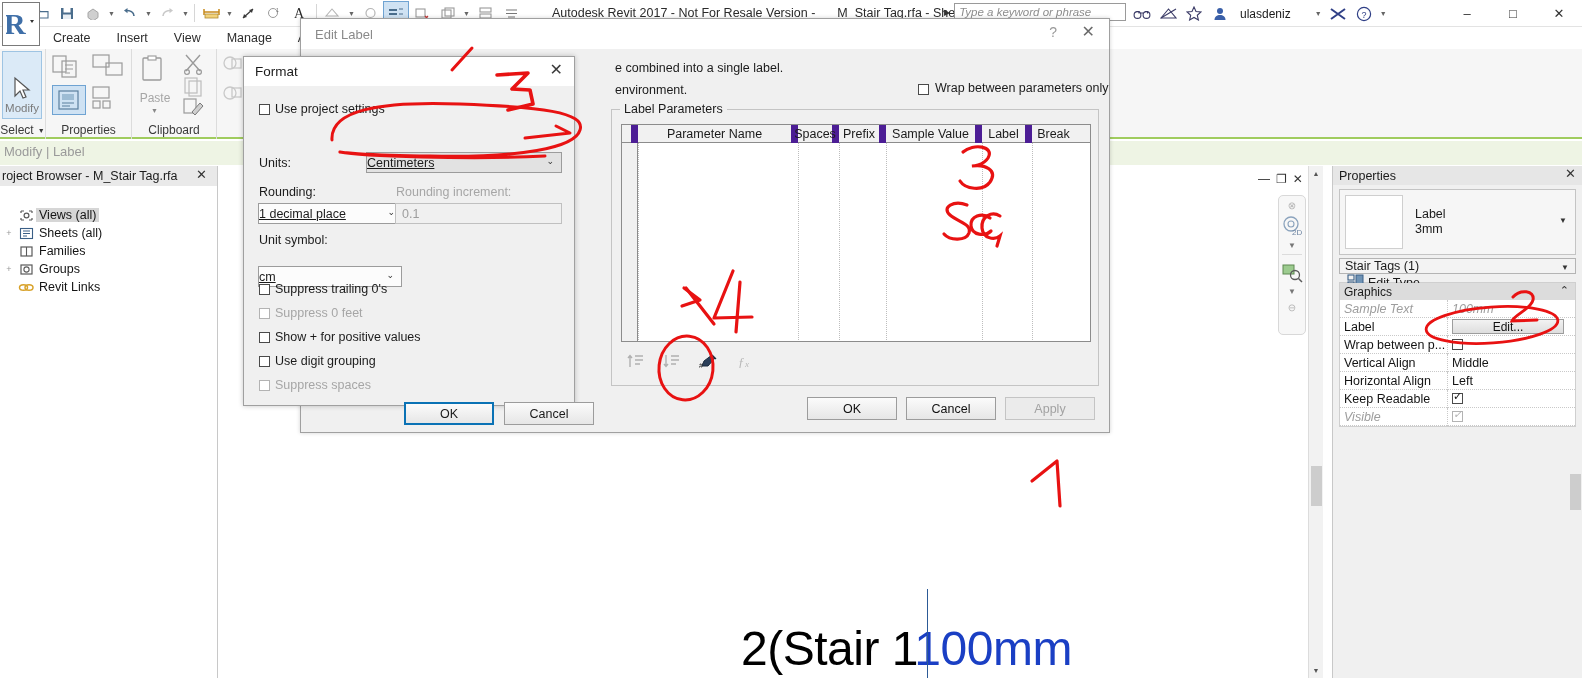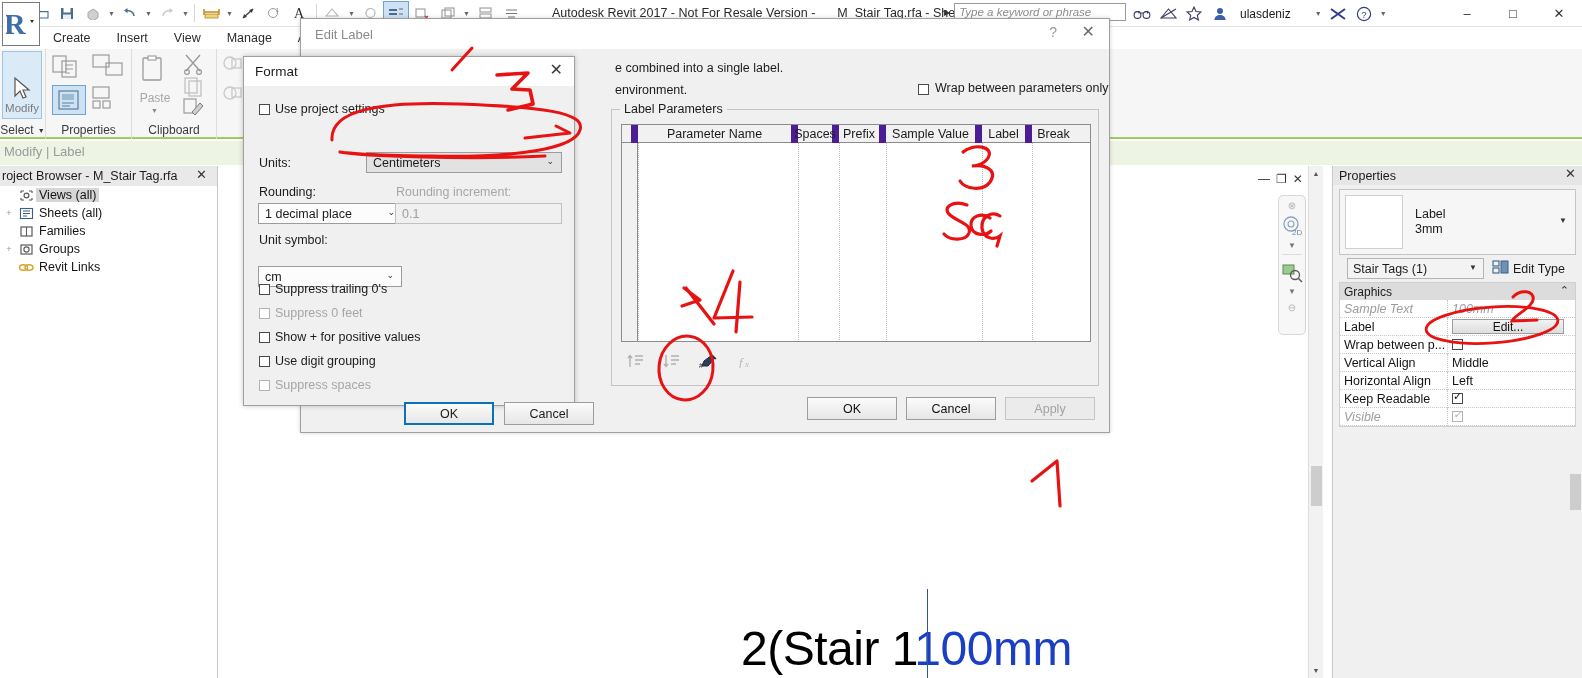--- a/index.html
+++ b/index.html
@@ -85,21 +85,21 @@
   
   .browser {
     position:absolute; left:0; top:166px; width:218px; height: 512px;
     background:#ffffff; border-right:1px solid #c8c8c8;
   }
   .browser-title {
     height: 20px; background:#e9e9e9; display:flex; align-items:center;
     padding-left: 2px; font-size:12.5px; color:#1b1b1b; position:relative;
   }
   .browser-title .x { position:absolute; right:10px; top:1px; font-size:13px; color:#333; }
-  .tree { padding: 0 0 0 2px; }
+  .tree { padding: 20px 0 0 2px; }
   .tnode { display:flex; align-items:center; height: 18px; font-size:12.5px; color:#141414; }
   .tnode .twig { width: 14px; color:#9a9a9a; font-size:9px; text-align:center; }
   .tnode .tico { width: 20px; display:flex; align-items:center; justify-content:center; }
   .tnode .tlabel { padding: 0 3px; }
   .tnode.selected .tlabel { background:#d6d6d6; }
 
   
   .canvas {
     position:absolute; left:219px; top:166px; width: 1104px; height: 512px; background:#fff;
   }
@@ -149,21 +149,21 @@
   .props-title { height:19px; background:#e6e6e6; display:flex; align-items:center; padding-left:6px;
     font-size:12.5px; color:#1b1b1b; position:relative; font-weight:normal;}
   .props-title .x { position:absolute; right:6px; top:0px; font-size:13px; color:#333; }
   .typeselector {
     margin: 4px 6px 0 6px; height: 66px; background:#f6f6f6; border:1px solid #c4c4c4;
     display:flex; align-items:center; position:relative;
   }
   .typeselector .thumb { width:58px; height:54px; margin-left:5px; background:#fff; border:1px solid #cfcfcf;}
   .typeselector .tt { margin-left:12px; font-size:12.5px; color:#1b1b1b; line-height:15px; }
   .typeselector .caret { position:absolute; right:8px; top:26px; font-size:8px; color:#333; }
-  .typecombo-row { display:flex; margin: 3px 6px 0 14px; height:21px; }
+  .typecombo-row { display:flex; margin: 3px 6px 0 6px; height:21px;flex-direction:column; }
   .typecombo {
     flex:1; background:#f3f3f3; border:1px solid #b4b4b4; display:flex; align-items:center;
     padding-left:5px; font-size:12.5px; position:relative;
   }
   .typecombo .caret { position:absolute; right:6px; top:4px; font-size:8px; color:#333; }
   .edittype { width: 92px; display:flex; align-items:center; gap:4px; padding-left:8px; font-size:12.5px;}
   .grid { margin: 3px 6px 0 6px; border:1px solid #cfcfcf; background:#fff; }
   .grid .ghead {
     background:#dcdcdc; height:17px; display:flex; align-items:center; padding-left:4px;
     font-size:12px; position:relative;
@@ -252,21 +252,21 @@
     font-size:13.5px; color:#1b1b1b; position:relative;
   }
   .dlg-format .ftitle .clo { position:absolute; right:11px; top:3px; font-size:16px; color:#3a3a3a; }
   .fbody { position:relative; padding: 0; }
   .frow { position:absolute; display:flex; align-items:center; font-size:12.5px; }
   .fchk { display:flex; align-items:center; gap:5px; font-size:12.5px; }
   .flabel { font-size:12.5px; color:#1b1b1b; }
   .flabel.dim { color:#a6a6a6; }
   .combo {
     height: 21px; border:1px solid #9c9c9c; background:#e2e2e2;
-    display:flex; align-items:center; padding-left:6px; font-size:12.5px; position:relative;
+    display:flex; align-items:center; font-size:12.5px; position:relative;text-decoration:underline;
   }
   .combo .caret { position:absolute; right:7px; top:3px; font-size:9px; color:#333; }
   .combo.white { background:#fcfcfc; }
   .tinput {
     height: 21px; border:1px solid #c0c0c0; background:#f0f0f0;
     display:flex; align-items:center; padding-left:6px; font-size:12.5px; color:#9d9d9d;
   }
   .fbtns { position:absolute; left: 160px; top: 316px; display:flex; gap:10px; }
   .fbtn {
     width: 90px; height: 23px; background:linear-gradient(#fbfbfb,#e6e6e6);

